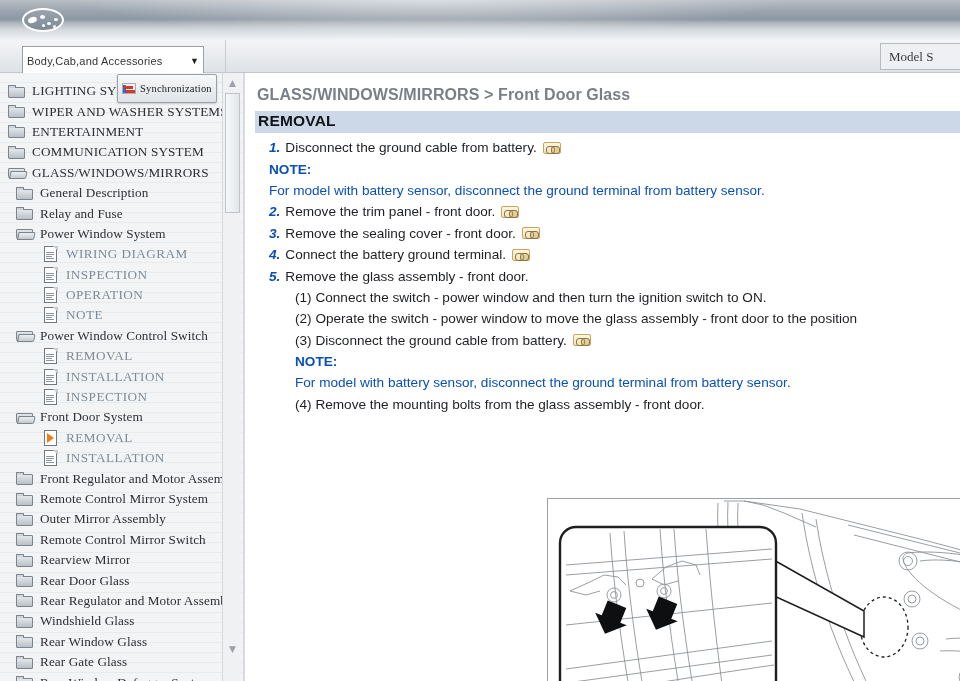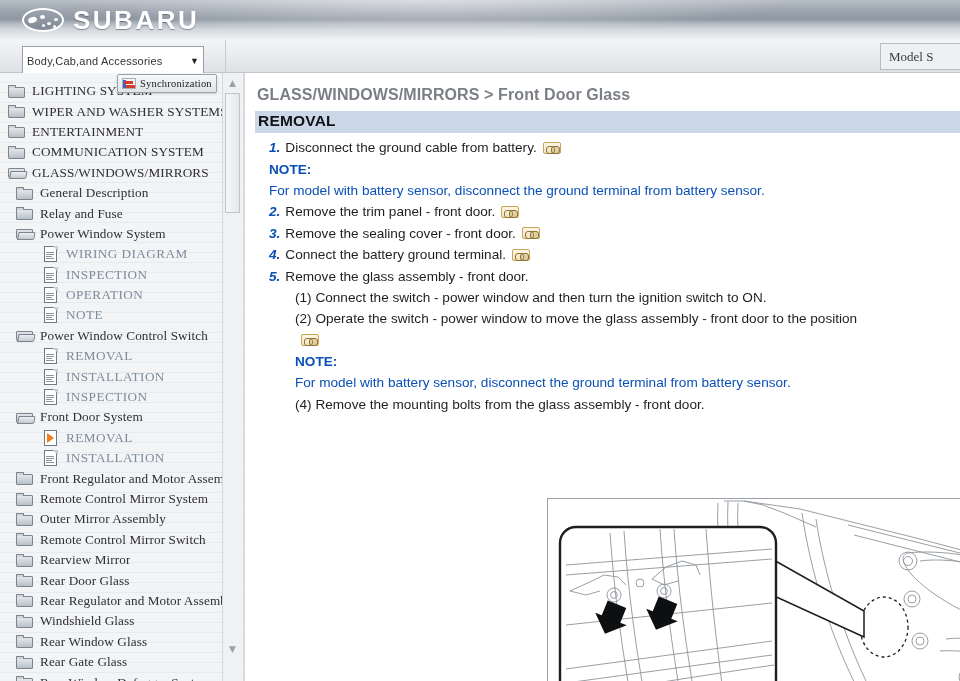--- a/index.html
+++ b/index.html
@@ -144,21 +144,21 @@
     font-family: "Liberation Serif", serif; font-size: 13.2px;
     color: #2f2f33; letter-spacing: .1px;
   }
   .ti-label.doc {
     font-family: "Liberation Serif", serif; font-size: 13.2px;
     color: #7d8b9a; letter-spacing: .45px;
   }
 
   
   #sync-button {
-    position: absolute; left: 117px; top: 74px; height: 19px;
+    position: absolute; left: 117px; top: 74px; height: 29px;
     background: linear-gradient(180deg,#f7f8f9,#dfe3e7);
     border: 1px solid #9aa1a9; border-radius: 2px;
     display: flex; align-items: center; padding: 0 4px; gap: 4px;
     box-shadow: 0 1px 2px rgba(0,0,0,.18);
   }
   #sync-icon {
     width: 14px; height: 11px; position: relative; flex: none;
     background: #f1f3f5; border: 1px solid #a8aeb5;
   }
   #sync-icon .ar { position: absolute; height: 3px; background: #d33a2a; }
@@ -253,21 +253,20 @@
   <div id="header-sheen"></div>
   <div id="logo-wrap">
     <div id="logo-oval">
       <span class="st s1"></span>
         <span class="st s2"></span>
         <span class="st s3"></span>
       <span class="st s4"></span>
         <span class="st s5"></span>
         <span class="st s6"></span>
     </div>
-    <div id="logo-text">SUBARU</div>
   </div>
 </div>
 
 <div id="toolbar-row">
   <div id="system-select">
     <span id="system-select-label">Body,Cab,and Accessories</span>
     <span id="system-select-chevron">▼</span>
   </div>
   <div id="toolbar-divider"></div>
   <div id="model-select-panel">
@@ -576,20 +575,21 @@
         <span class="step-num">5.</span>
         <span>Remove the glass assembly - front door.</span>
       </div>
       <div class="step-line l2">
         <span>(1) Connect the switch - power window and then turn the ignition switch to ON.</span>
       </div>
       <div class="step-line l2">
         <span>(2) Operate the switch - power window to move the glass assembly - front door to the position</span>
       </div>
       <div class="step-line l2">
+        <span>(3) Disconnect the ground cable from battery.</span>
         <span class="link-icon"></span>
       </div>
       <div class="step-line l2">
         <span class="step-note-label">NOTE:</span>
       </div>
       <div class="step-line l2">
         <span class="step-note-body">For model with battery sensor, disconnect the ground terminal from battery sensor.</span>
       </div>
       <div class="step-line l2">
         <span>(4) Remove the mounting bolts from the glass assembly - front door.</span>

